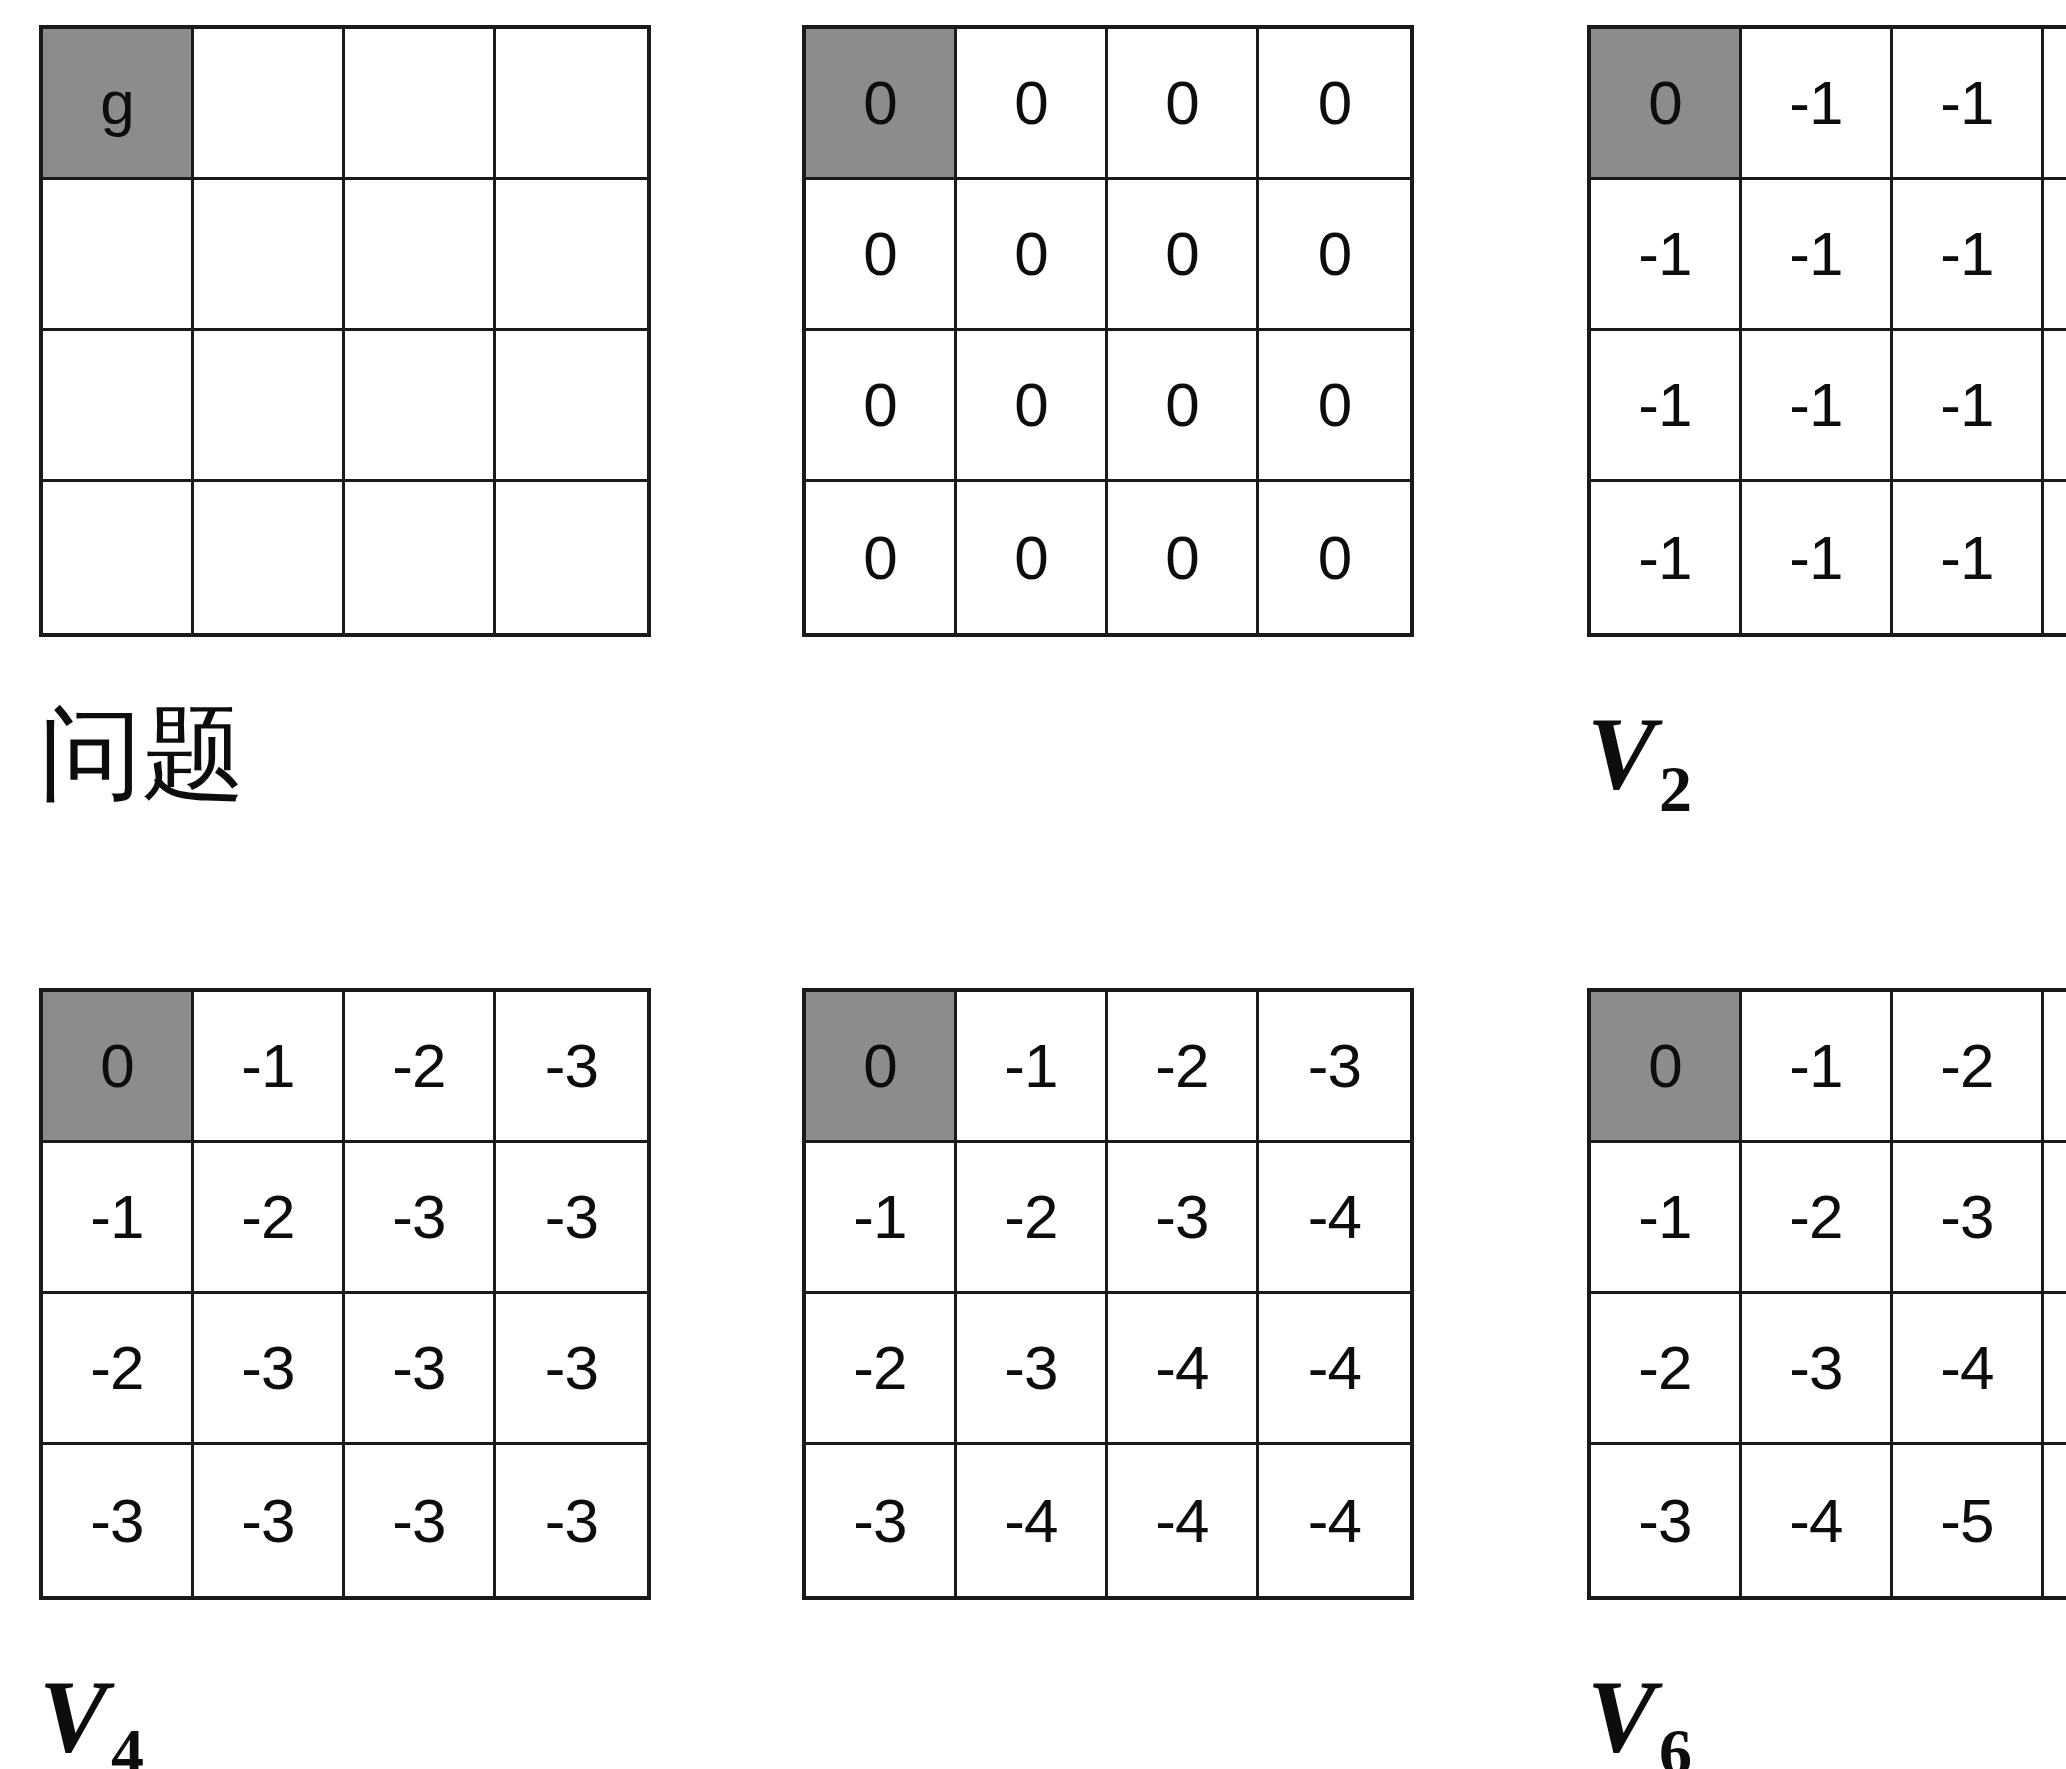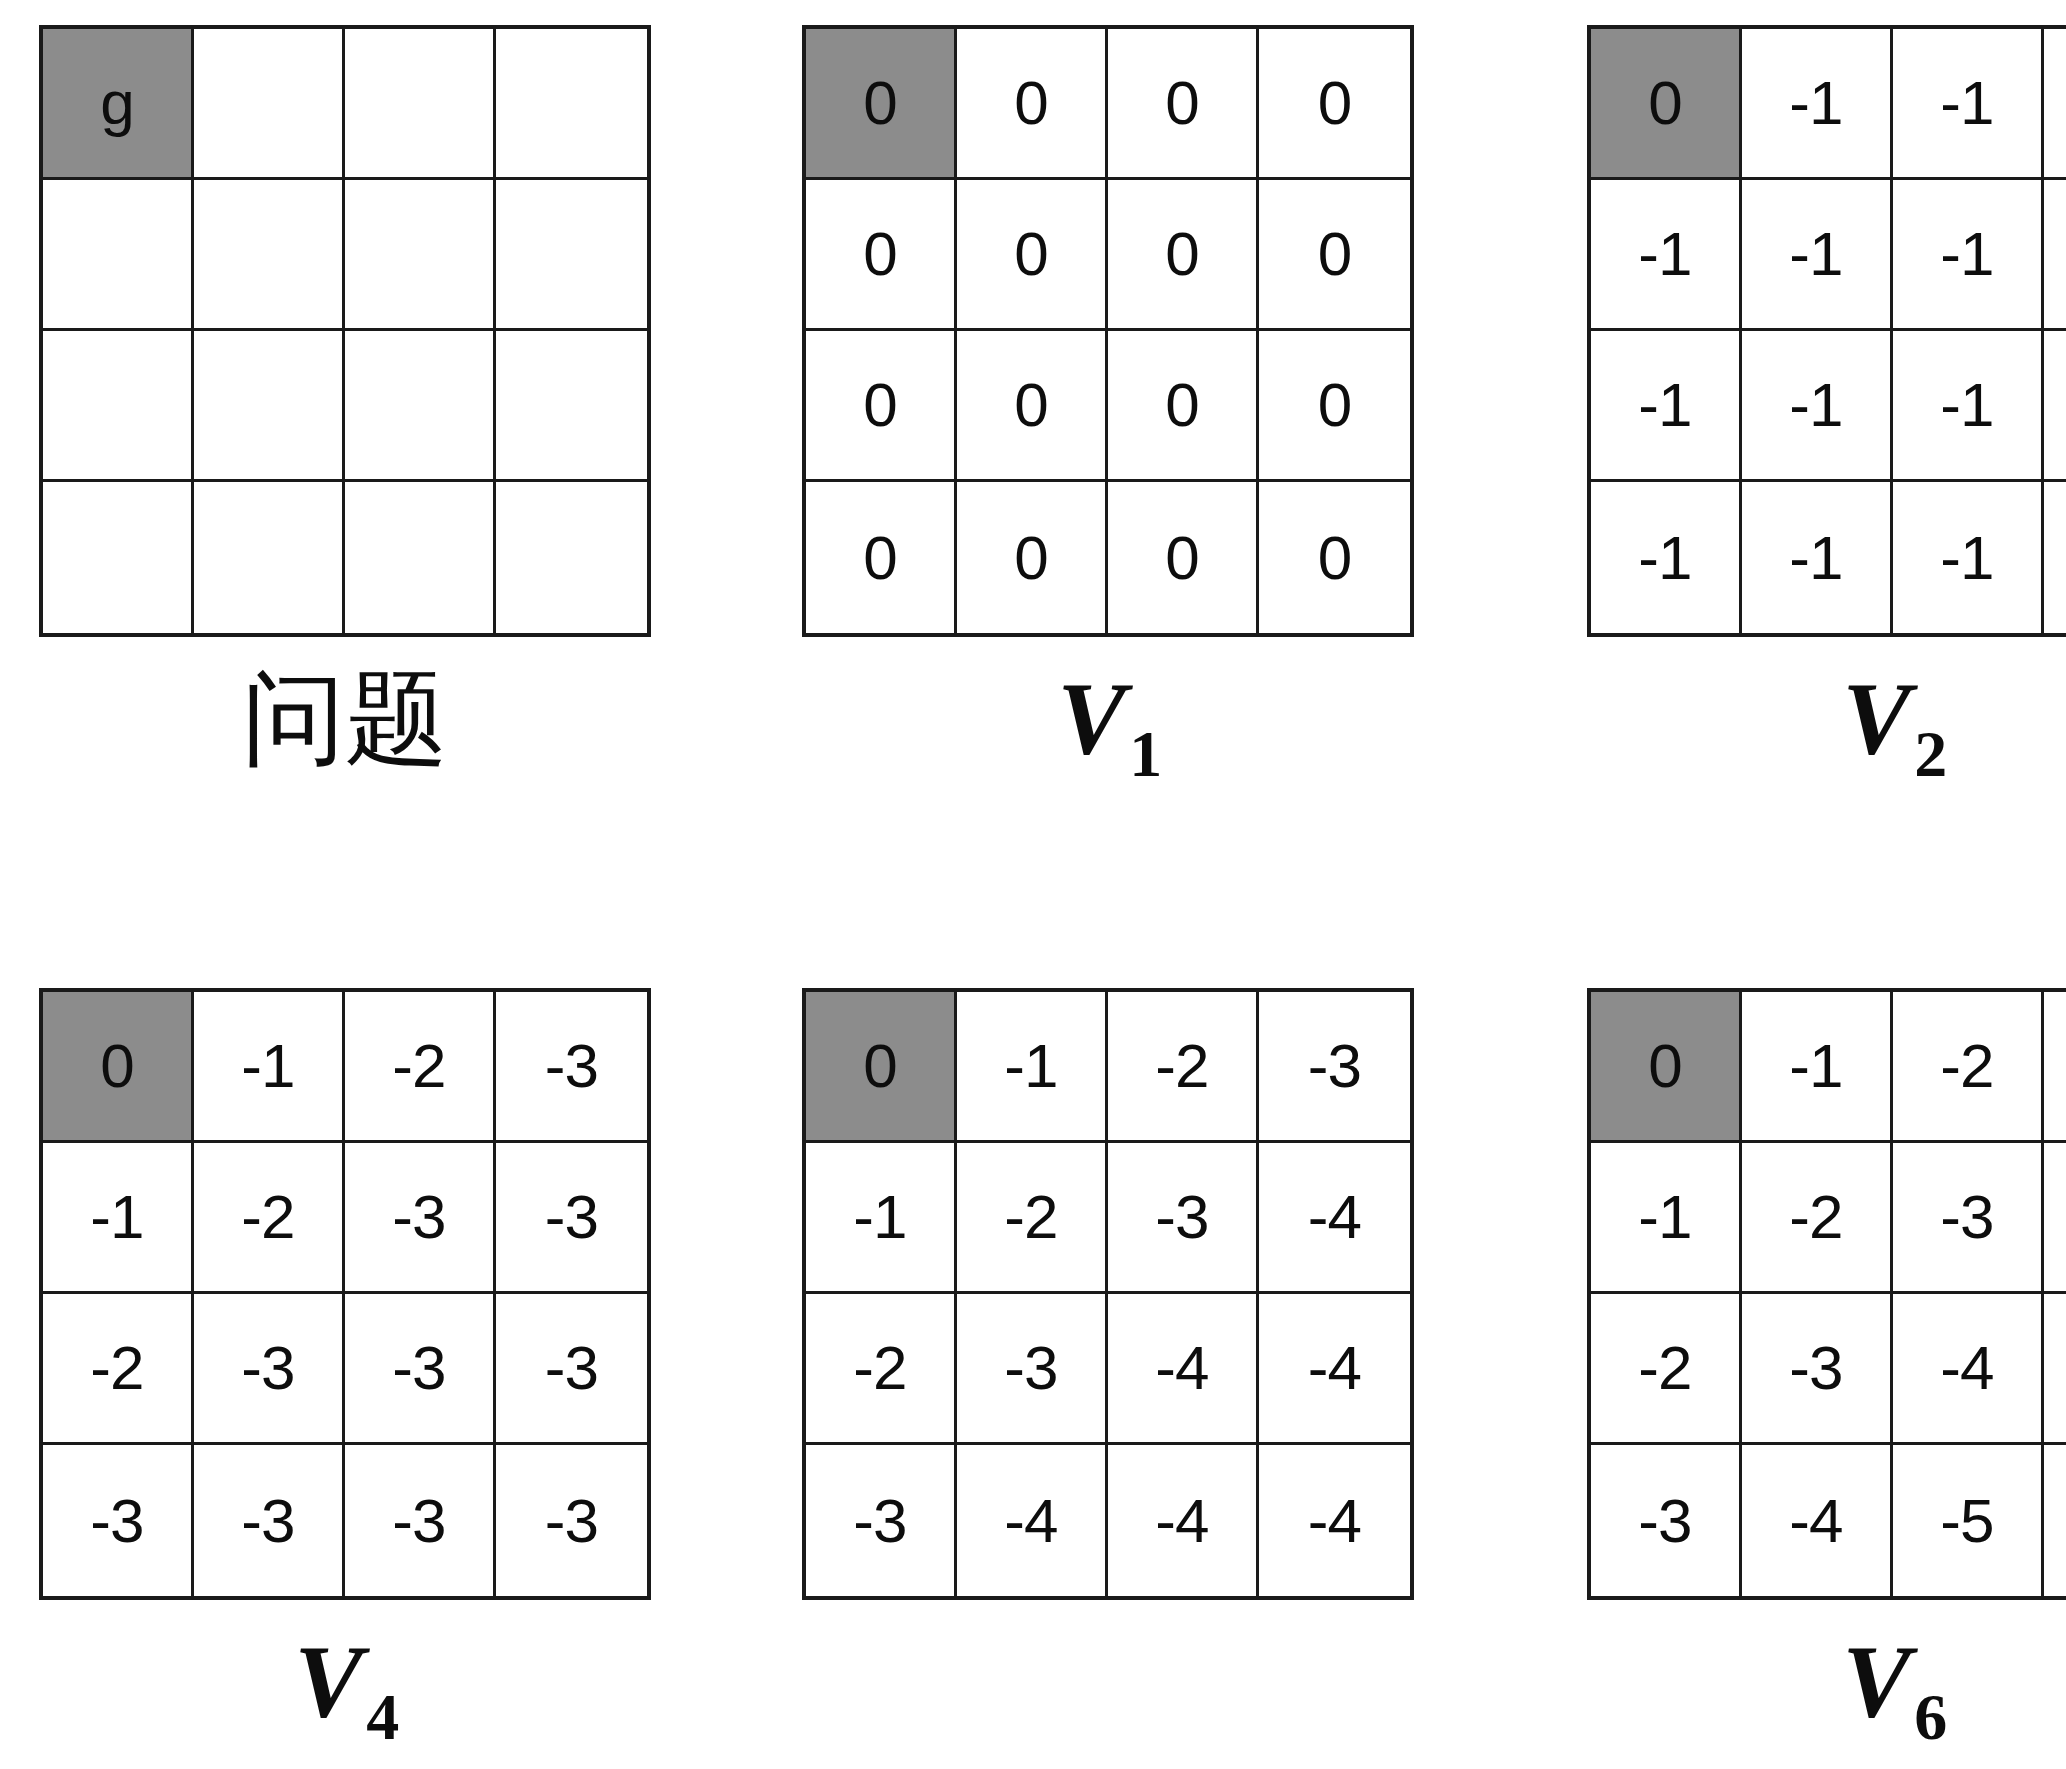--- a/index.html
+++ b/index.html
@@ -59,22 +59,22 @@
     letter-spacing: -0.8px;
   }
   .cell.lastcol { border-right: none; }
   .cell.lastrow { border-bottom: none; }
   .cell.shaded { background: #8c8c8c; }
   .cell.empty { }
 
   
   .caption {
     width: 612px;
-    text-align: center;
-    margin-top: 13px;
+    text-align: left;
+    margin-top: 48px;
     height: 136px;
     line-height: 136px;
     white-space: nowrap;
   }
   .caption-cjk {
     font-family: "DejaVu Serif", "Liberation Serif", serif;
     font-size: 103px;
     color: #0d0d0d;
     font-weight: 400;
   }
@@ -135,21 +135,20 @@
         <div class="cell lastcol">0</div>
         <div class="cell">0</div>
         <div class="cell">0</div>
         <div class="cell">0</div>
         <div class="cell lastcol">0</div>
         <div class="cell lastrow">0</div>
         <div class="cell lastrow">0</div>
         <div class="cell lastrow">0</div>
         <div class="cell lastcol lastrow">0</div>
       </div>
-      <div class="caption"><span class="caption-v">V</span><span class="caption-sub">1</span></div>
     </div>
     <div class="panel row1 col3">
       <div class="grid">
         <div class="cell shaded">0</div>
         <div class="cell">-1</div>
         <div class="cell">-1</div>
         <div class="cell lastcol">-1</div>
         <div class="cell">-1</div>
         <div class="cell">-1</div>
         <div class="cell">-1</div>

